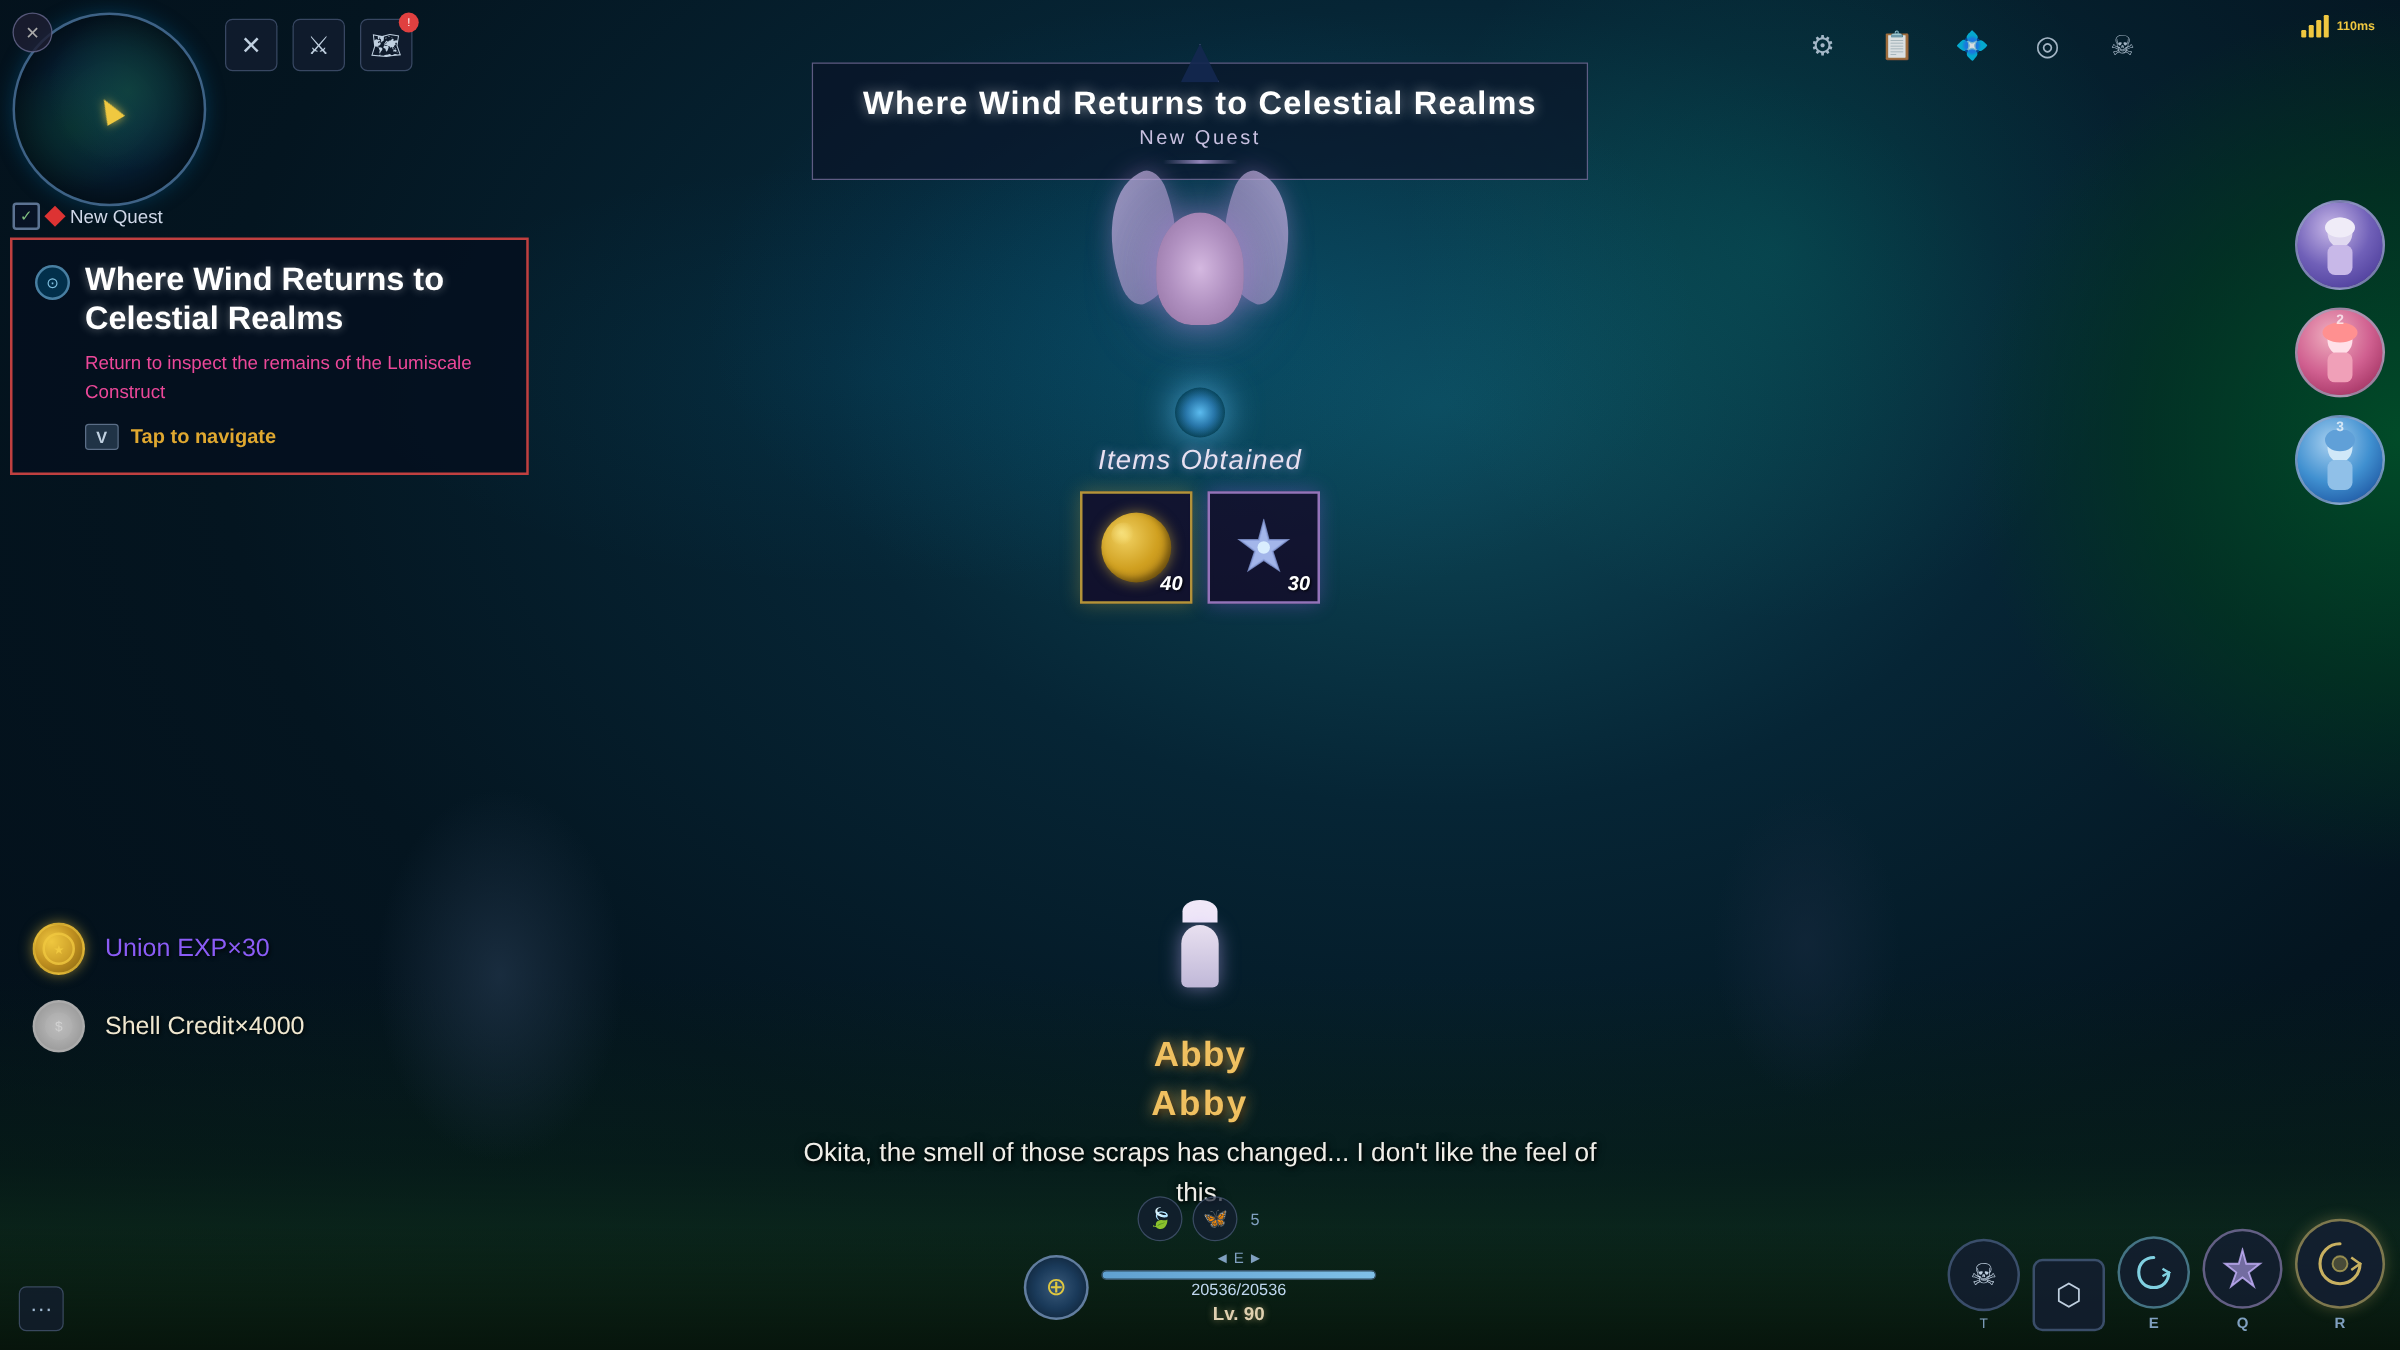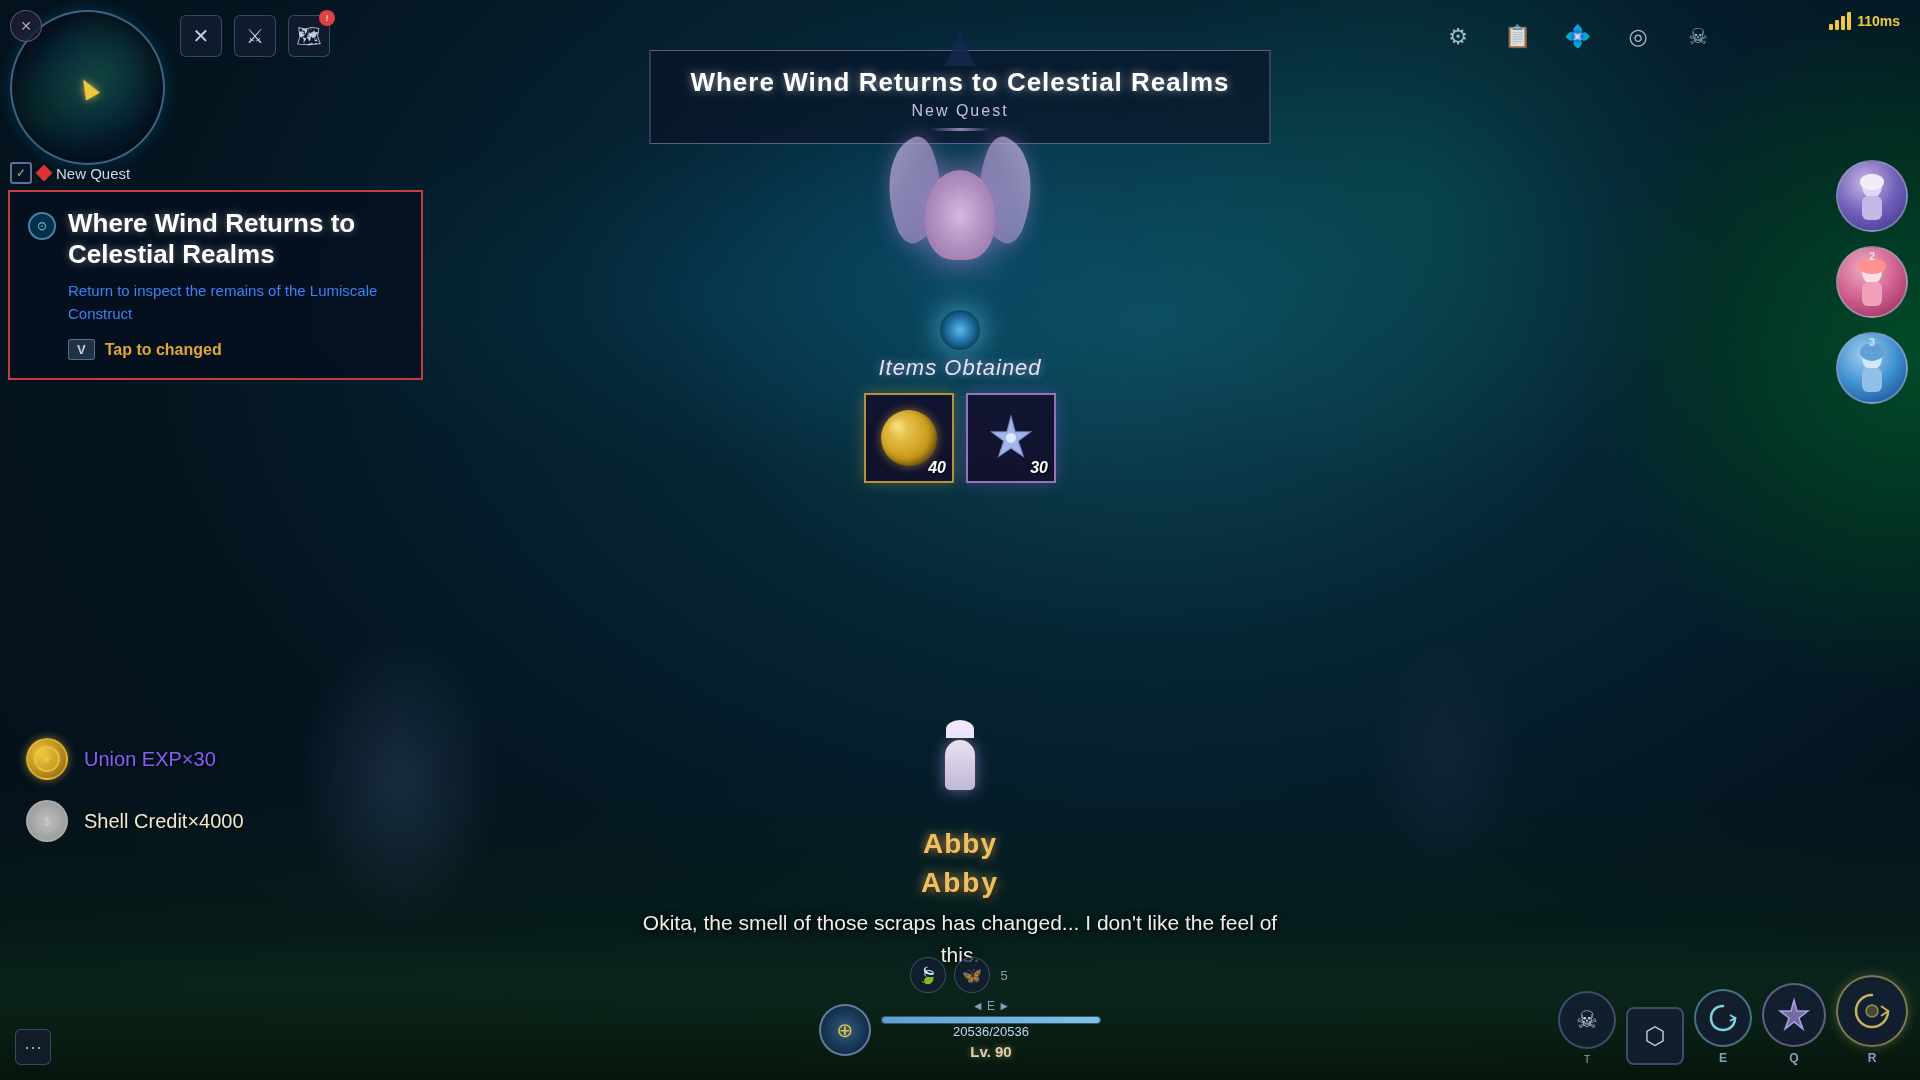--- a/index.html
+++ b/index.html
@@ -351,21 +351,21 @@
       align-items: flex-end;
       gap: 2px;
       height: 18px;
     }
     .ping-bar {
       width: 4px;
       background: #f0c840;
       border-radius: 1px;
     }
     .ping-text {
-      font-size: 14px;
+      font-size: 10px;
       color: #f0c840;
       font-weight: bold;
     }
 
     
     .quest-panel {
       position: absolute;
       top: 165px;
       left: 8px;
       width: 415px;
@@ -395,21 +395,21 @@
     }
     .quest-panel-title {
       font-size: 26px;
       font-weight: bold;
       color: #ffffff;
       line-height: 1.2;
       text-shadow: 0 0 8px rgba(255,255,255,0.4);
     }
     .quest-description {
       font-size: 15px;
-      color: #3b82f6;
+      color: #ec4899;
       margin-bottom: 14px;
       padding-left: 40px;
       line-height: 1.5;
     }
     .quest-navigate {
       display: flex;
       align-items: center;
       gap: 10px;
       padding-left: 40px;
     }
@@ -852,21 +852,21 @@
 </div>
 
 <div class="quest-panel" style="top: 190px;">
   <div class="quest-panel-header">
     <div class="quest-icon">⊙</div>
     <div class="quest-panel-title">Where Wind Returns to Celestial Realms</div>
   </div>
   <div class="quest-description">Return to inspect the remains of the Lumiscale Construct</div>
   <div class="quest-navigate">
     <span class="quest-key">V</span>
-    <span class="quest-navigate-text">Tap to changed</span>
+    <span class="quest-navigate-text">Tap to navigate</span>
   </div>
 </div>
 
 <div class="creature">
   <div class="creature-wing-left"></div>
   <div class="creature-wing-right"></div>
   <div class="creature-body"></div>
   <div class="creature-glow"></div>
 </div>
 

